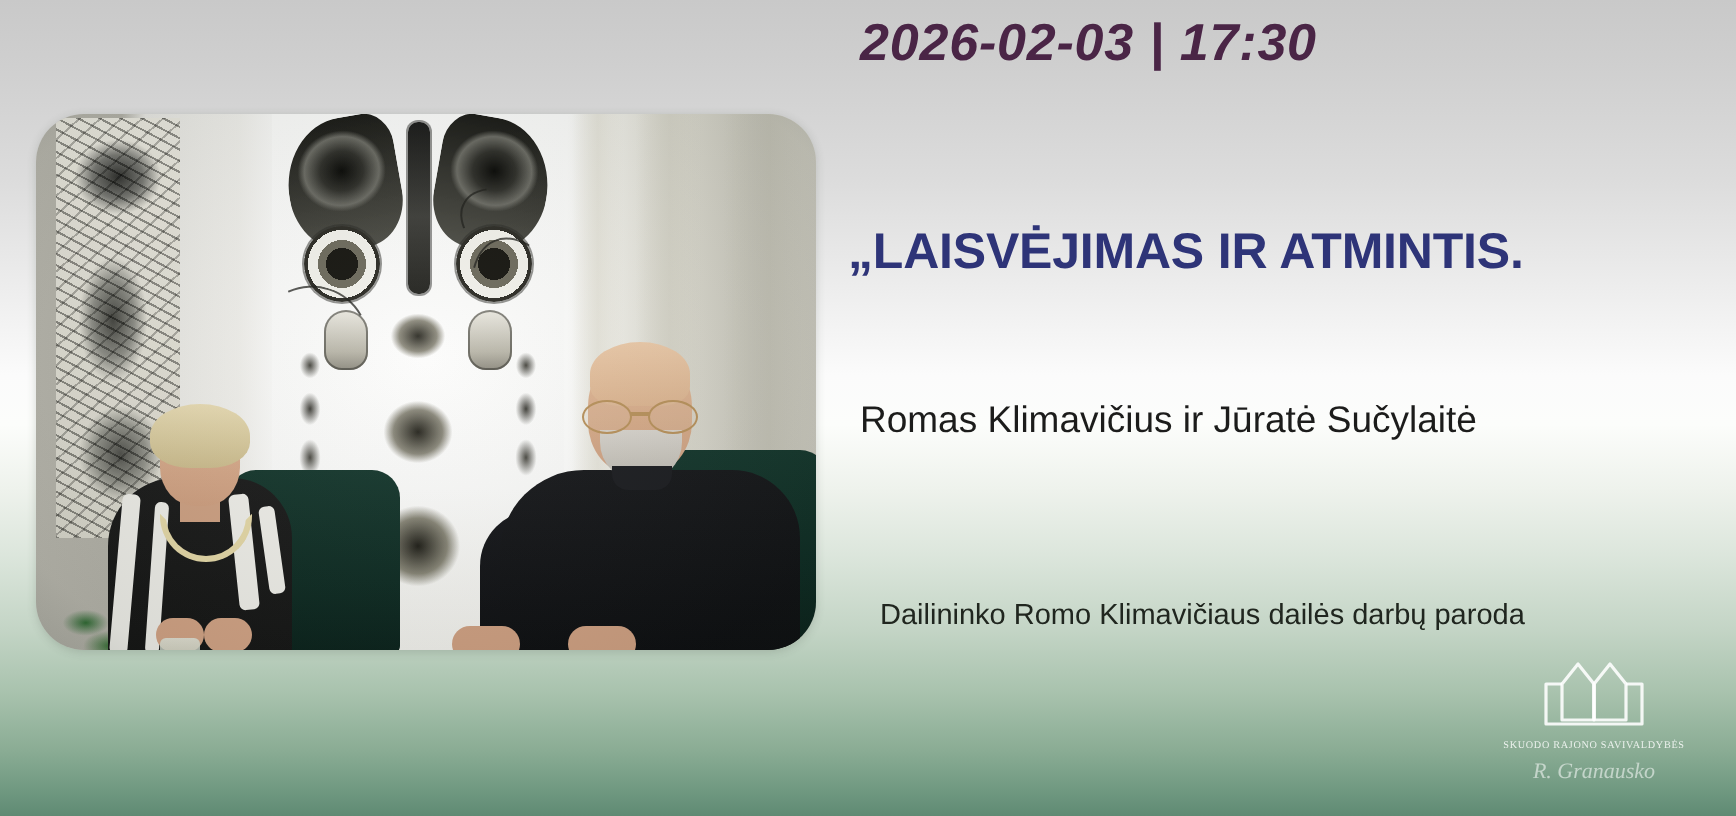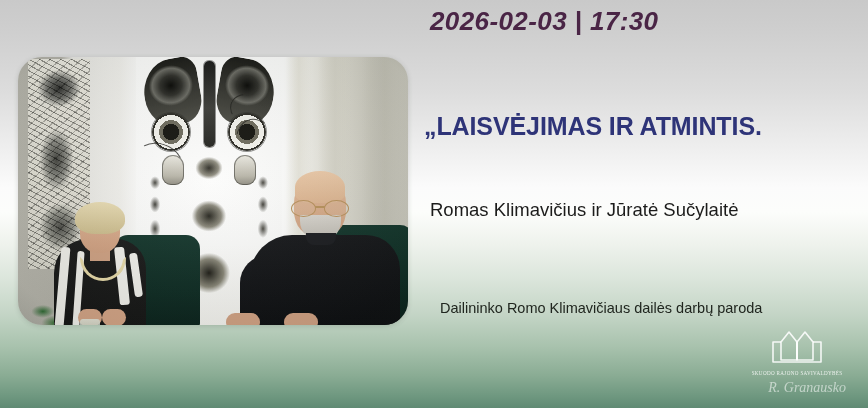--- a/index.html
+++ b/index.html
@@ -375,22 +375,22 @@
     position:absolute; left: 0; right: 0; top: 40px;
     text-align:center;
     font-size: 5.1px;
     letter-spacing: .35px;
     color: rgba(255,255,255,.82);
     font-family: "Liberation Serif", serif;
     white-space: nowrap;
   }
   #logo-sign {
     position:absolute; left: 0; right: 0; top: 50px;
-    text-align:right;
-    font-size: 14px;
+    text-align:center;
+    font-size: 11px;
     color: rgba(255,255,255,.55);
     font-family: "Liberation Serif", serif;
     font-style: italic;
   }
 </style>
 </head>
 <body>
 
 <div id="poster">
 

